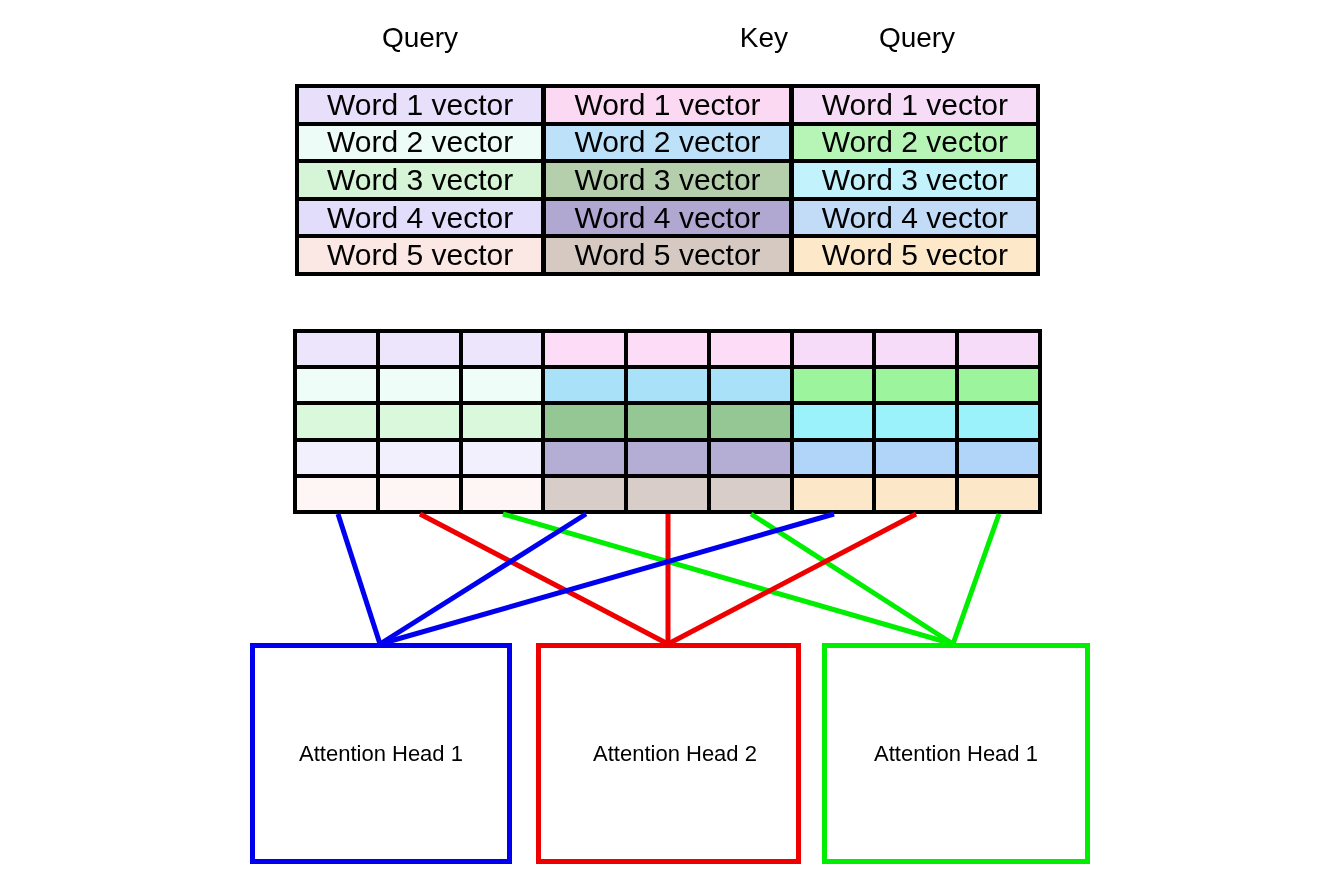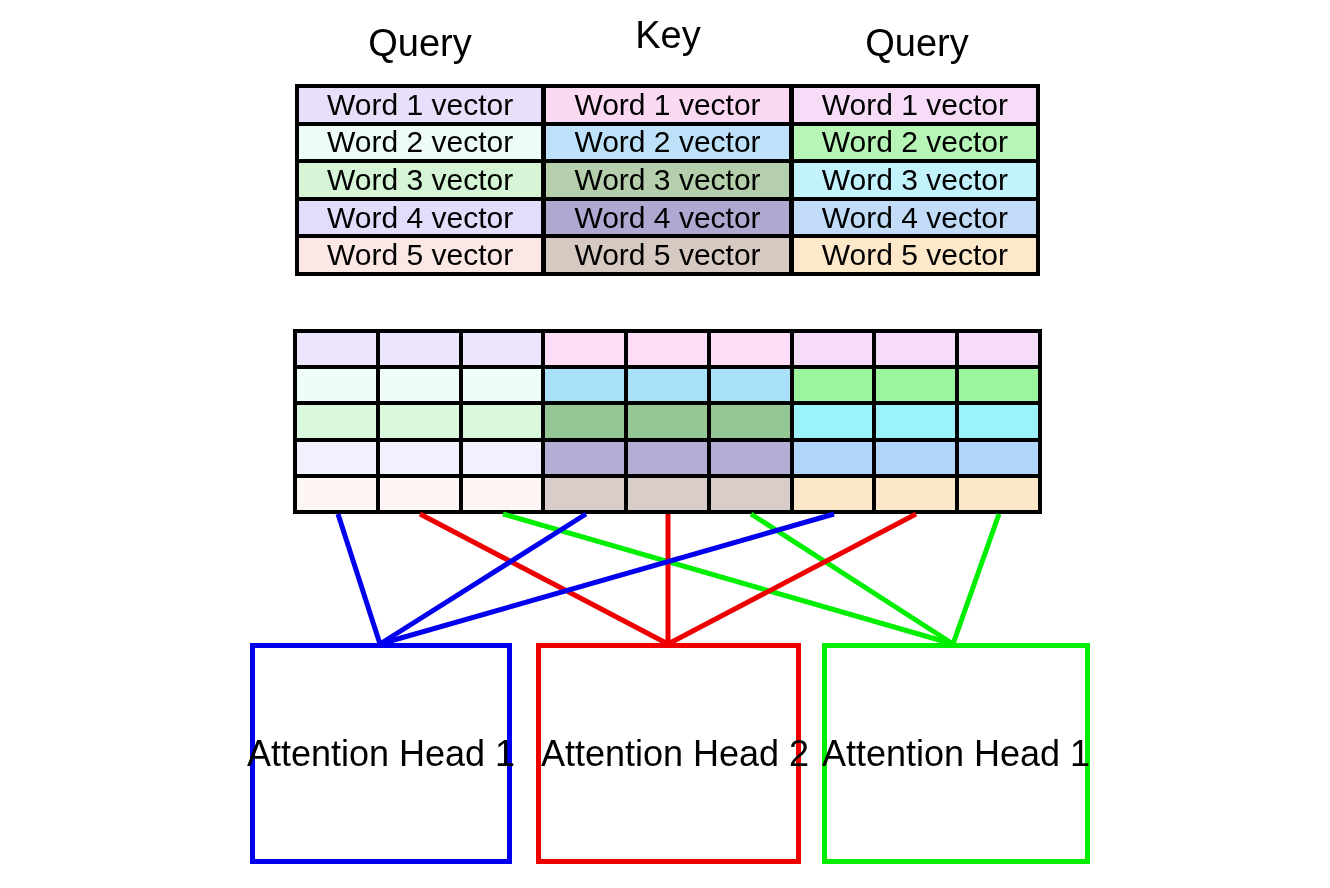--- a/index.html
+++ b/index.html
@@ -17,21 +17,21 @@
   #stage {
     position: absolute;
     left: 0; top: 0;
     width: 1330px;
     height: 888px;
   }
 
   
   .col-header {
     position: absolute;
-    font-size: 38px;
+    font-size: 28px;
     color: #000000;
     text-align: center;
     white-space: nowrap;
     line-height: 1;
   }
 
   
   #qkv-table {
     position: absolute;
     left: 295px;
@@ -107,34 +107,34 @@
     height: 221px;
     box-sizing: border-box;
     border-style: solid;
     border-width: 5px;
     background: transparent;
     display: flex;
     align-items: center;
     justify-content: center;
   }
   .head-label {
-    font-size: 36px;
+    font-size: 22px;
     color: #000000;
     white-space: nowrap;
     line-height: 1;
   }
 </style>
 </head>
 <body>
 
 <div id="stage">
 
   <div id="headers">
       <div class="col-header" style="left: 300px; top: 24px; width: 240px;">Query</div>
-      <div class="col-header" style="left: 548px; top: 16px; width: 240px;">Key</div>
+      <div class="col-header" style="left: 548px; top: 24px; width: 240px; text-align: right;">Key</div>
       <div class="col-header" style="left: 797px; top: 24px; width: 240px;">Query</div>
     </div>
 
   <div id="qkv-table">
       <div class="qkv-col">
         <div class="qkv-cell" style="background: rgb(232, 224, 250);">Word 1 vector</div>
         <div class="qkv-cell" style="background: rgb(237, 252, 246);">Word 2 vector</div>
         <div class="qkv-cell" style="background: rgb(213, 245, 214);">Word 3 vector</div>
         <div class="qkv-cell" style="background: rgb(226, 221, 251);">Word 4 vector</div>
         <div class="qkv-cell" style="background: rgb(251, 232, 228);">Word 5 vector</div>

